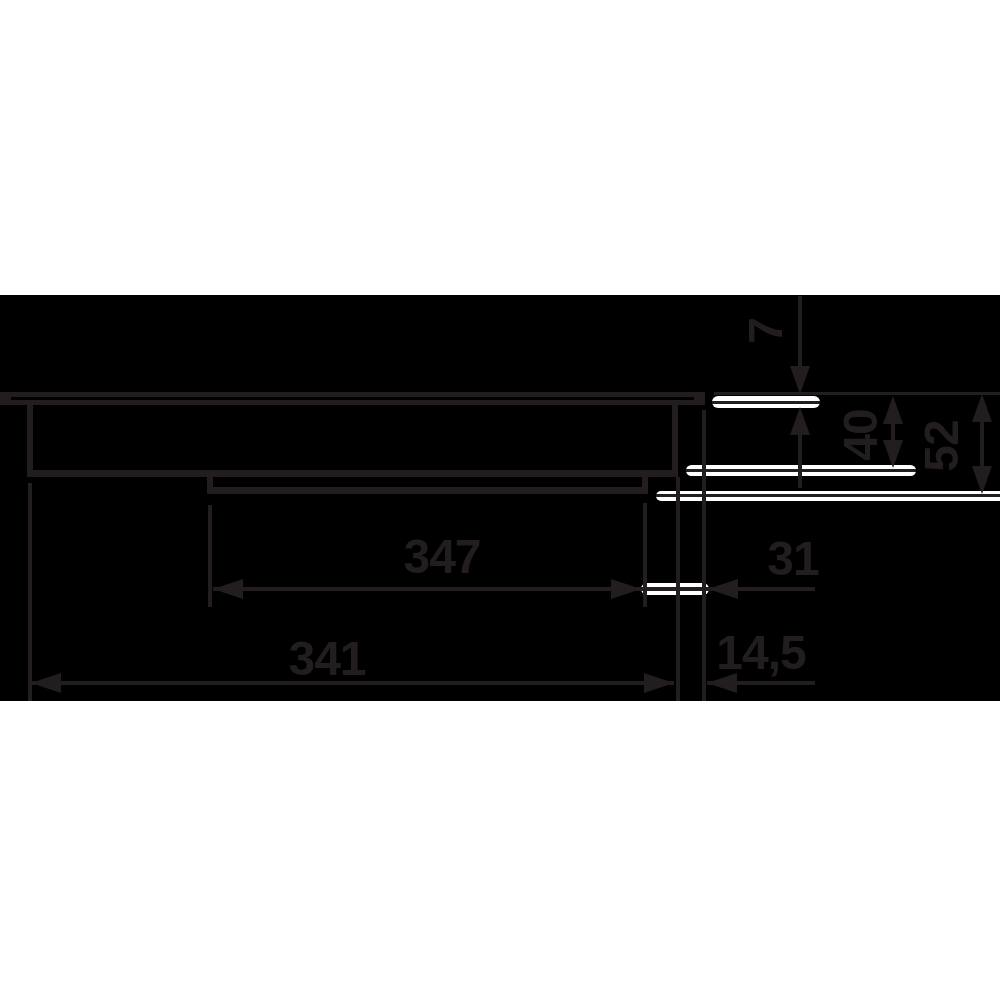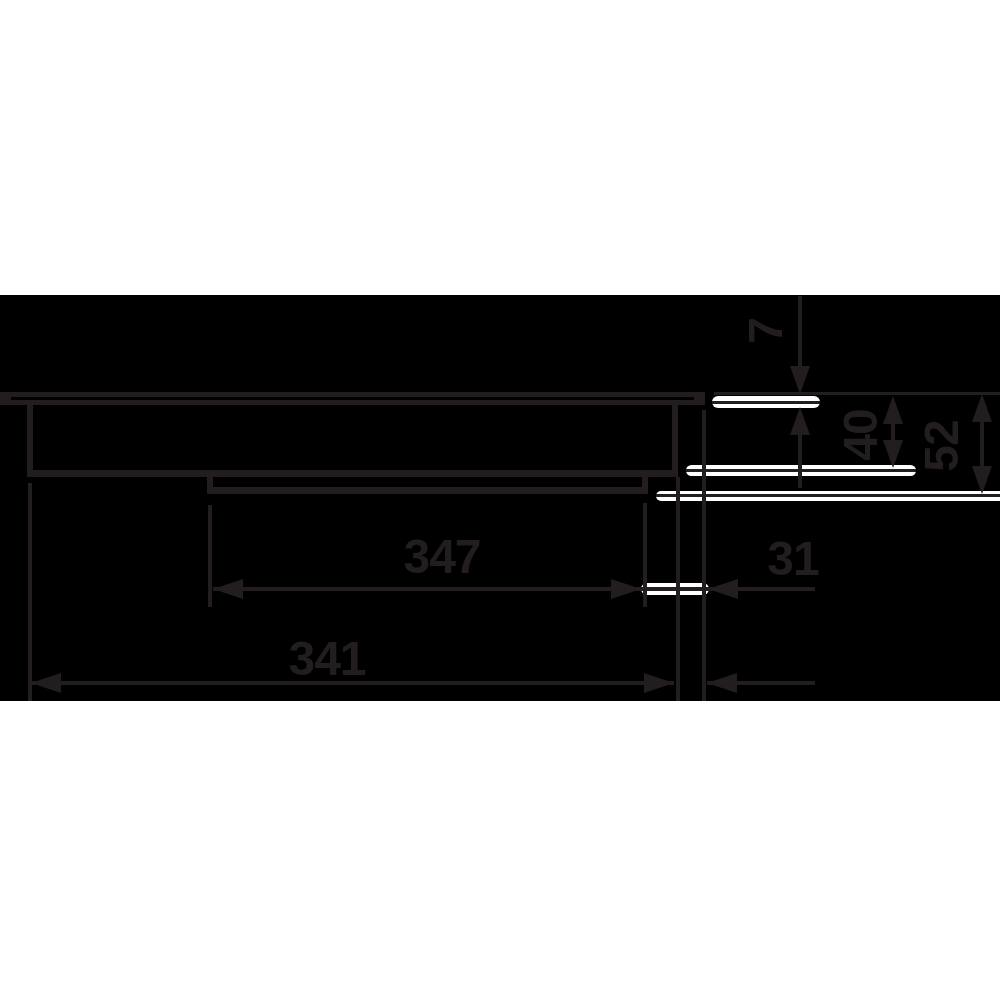--- a/index.html
+++ b/index.html
@@ -73,20 +73,21 @@
   <div class="ah ah-left" style="left:708px;top:579px;"></div>
   <div class="lbl" style="left:793px;top:559px;">31</div>
 
   <div class="ink" style="left:31px;top:681px;width:643px;height:4px;"></div>
   <div class="ah ah-left" style="left:31px;top:673px;"></div>
   <div class="ah ah-right" style="left:644px;top:673px;"></div>
   <div class="lbl" style="left:327px;top:652px;margin-top:7px;">341</div>
 
   <div class="ink" style="left:707px;top:681px;width:108px;height:4px;"></div>
   <div class="ah ah-left" style="left:707px;top:673px;"></div>
+  <div class="lbl" style="left:761px;top:653px;">14,5</div>
 
   <div class="ink" style="left:798px;top:296px;width:4px;height:70px;"></div>
   <div class="ah ah-down" style="left:790px;top:366px;"></div>
   <div class="ah ah-up" style="left:790px;top:407px;"></div>
   <div class="ink" style="left:798px;top:435px;width:4px;height:53px;"></div>
   <div class="lbl rot" style="left:766px;top:331px;">7</div>
 
   <div class="ah ah-up" style="left:883px;top:396px;"></div>
   <div class="ink" style="left:891px;top:420px;width:4px;height:24px;"></div>
   <div class="ah ah-down" style="left:883px;top:440px;"></div>

